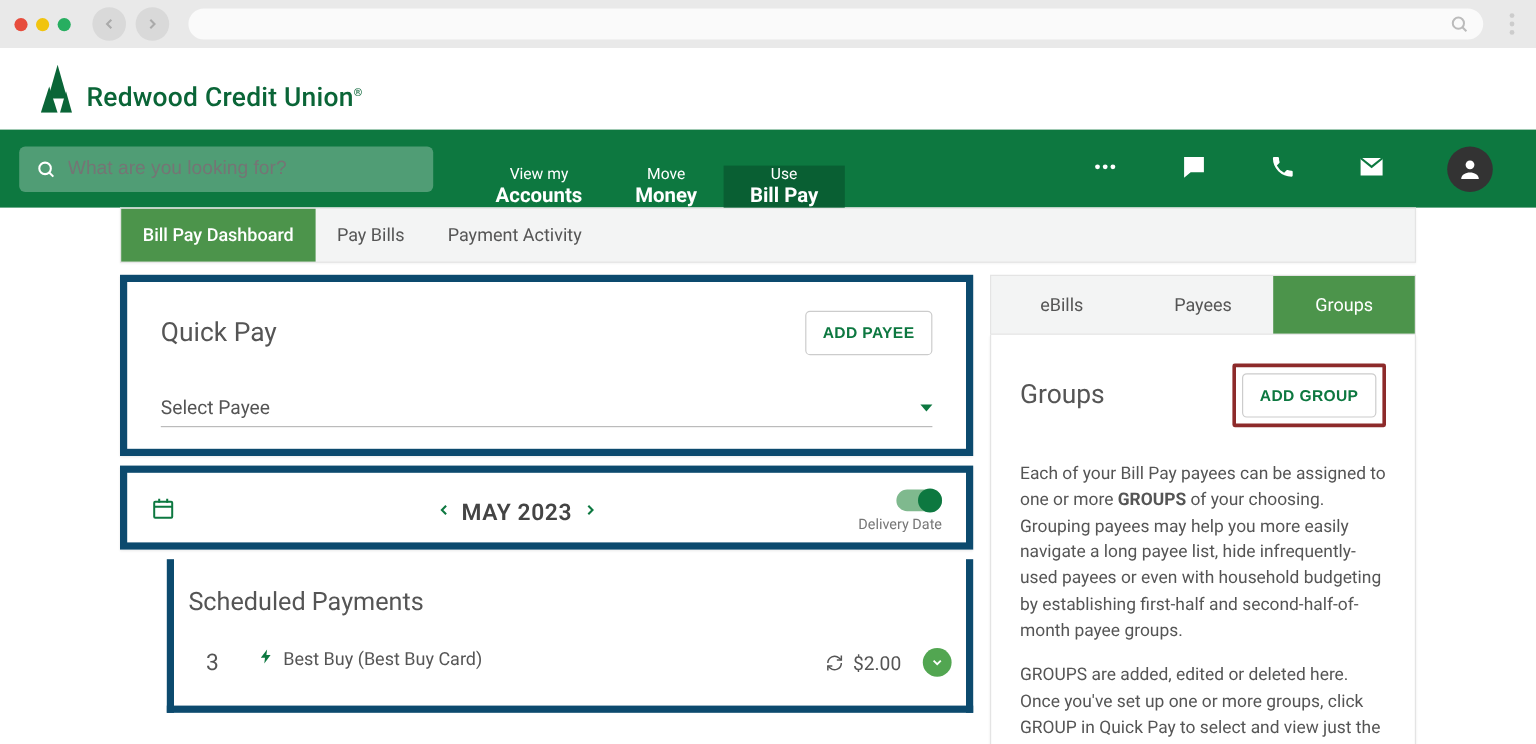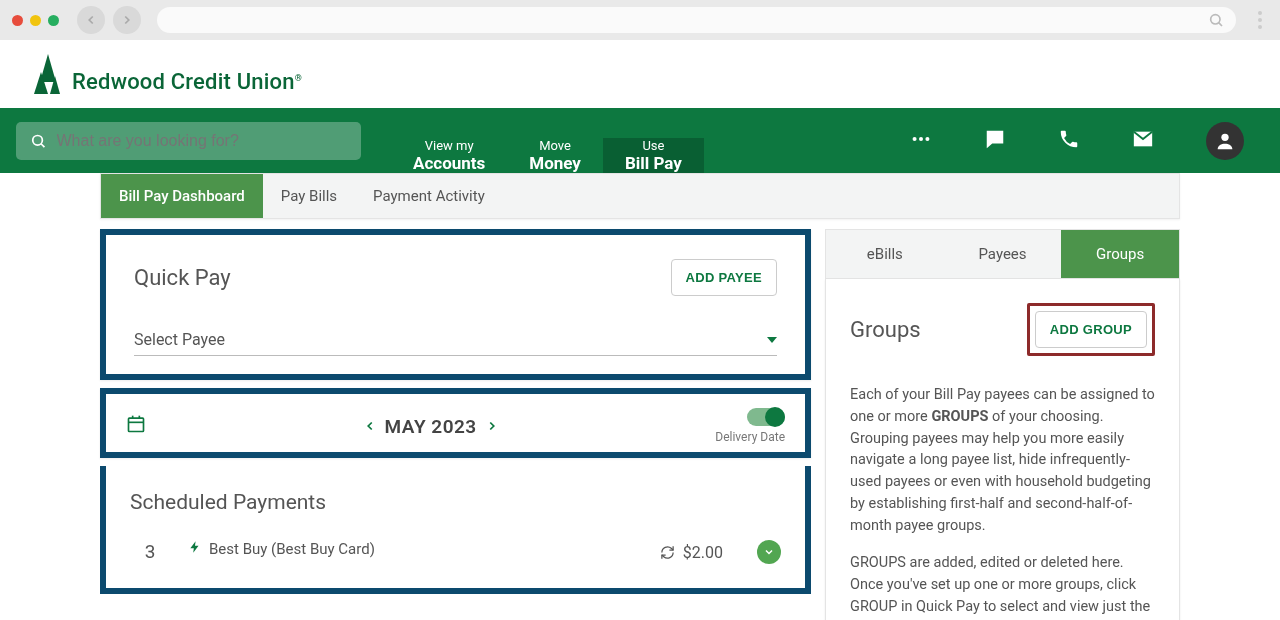--- a/index.html
+++ b/index.html
@@ -62,28 +62,28 @@
   .month-row { display: flex; align-items: center; justify-content: space-between; }
   .month-center { flex: 1; display: flex; justify-content: center; align-items: center; gap: 4px; }
   .month-txt { font-size: 19px; font-weight: 600; color: #444; letter-spacing: 0.5px; }
   .arrow-btn { color: #0d7840; font-size: 18px; font-weight: bold; cursor: pointer; padding: 4px; }
   .cal-icon { color: #0d7840; }
   .toggle { width: 38px; height: 18px; background: #7fb98e; border-radius: 9px; position: relative; cursor: pointer; }
   .toggle .knob { position: absolute; right: 0; top: -1px; width: 20px; height: 20px; background: #0d7840; border-radius: 50%; }
   .toggle-label { font-size: 12px; color: #777; text-align: center; margin-top: 4px; }
   .toggle-col { display: flex; flex-direction: column; align-items: flex-end; }
 
-  .sp-card { padding: 24px 24px; border-top: none; }
+  .sp-card { padding: 24px 12px; border-top: none; margin-left: 39px; }
   .sp-title { font-size: 21px; color: #555; margin-bottom: 26px; }
   .sp-row { display: flex; align-items: flex-start; gap: 18px; }
   .sp-date { font-size: 19px; color: #555; width: 40px; text-align: center; }
   .sp-main { flex: 1; display: flex; align-items: flex-start; gap: 7px; }
   .sp-txt { font-size: 15px; color: #555; }
   .sp-amt { display: flex; align-items: center; gap: 8px; font-size: 16px; color: #555; }
-  .sp-amt-col { display: flex; align-items: center; gap: 34px; }
+  .sp-amt-col { display: flex; align-items: center; gap: 18px; }
   .expand-circle { width: 24px; height: 24px; border-radius: 50%; background: #52a651; display: flex; align-items: center; justify-content: center; color: #fff; }
   
   
   .rtabs { display: flex; background: #f3f4f4; border: 1px solid #e4e4e4; height: 50px; }
   .rtab { flex: 1; display: flex; align-items: center; justify-content: center; font-size: 15px; color: #555; cursor: pointer; }
   .rtab.active { background: #4c944b; color: #fff; }
   .rpanel { padding: 24px 24px 24px; border: 1px solid #e4e4e4; border-top: none; box-shadow: 0 1px 2px rgba(0,0,0,0.08); background: #fff; }
   .rhead { display: flex; justify-content: space-between; align-items: center; margin-bottom: 28px; }
   .rtitle { font-size: 22px; color: #555; }
   .rbody { font-size: 14.5px; color: #555; line-height: 1.5; }

